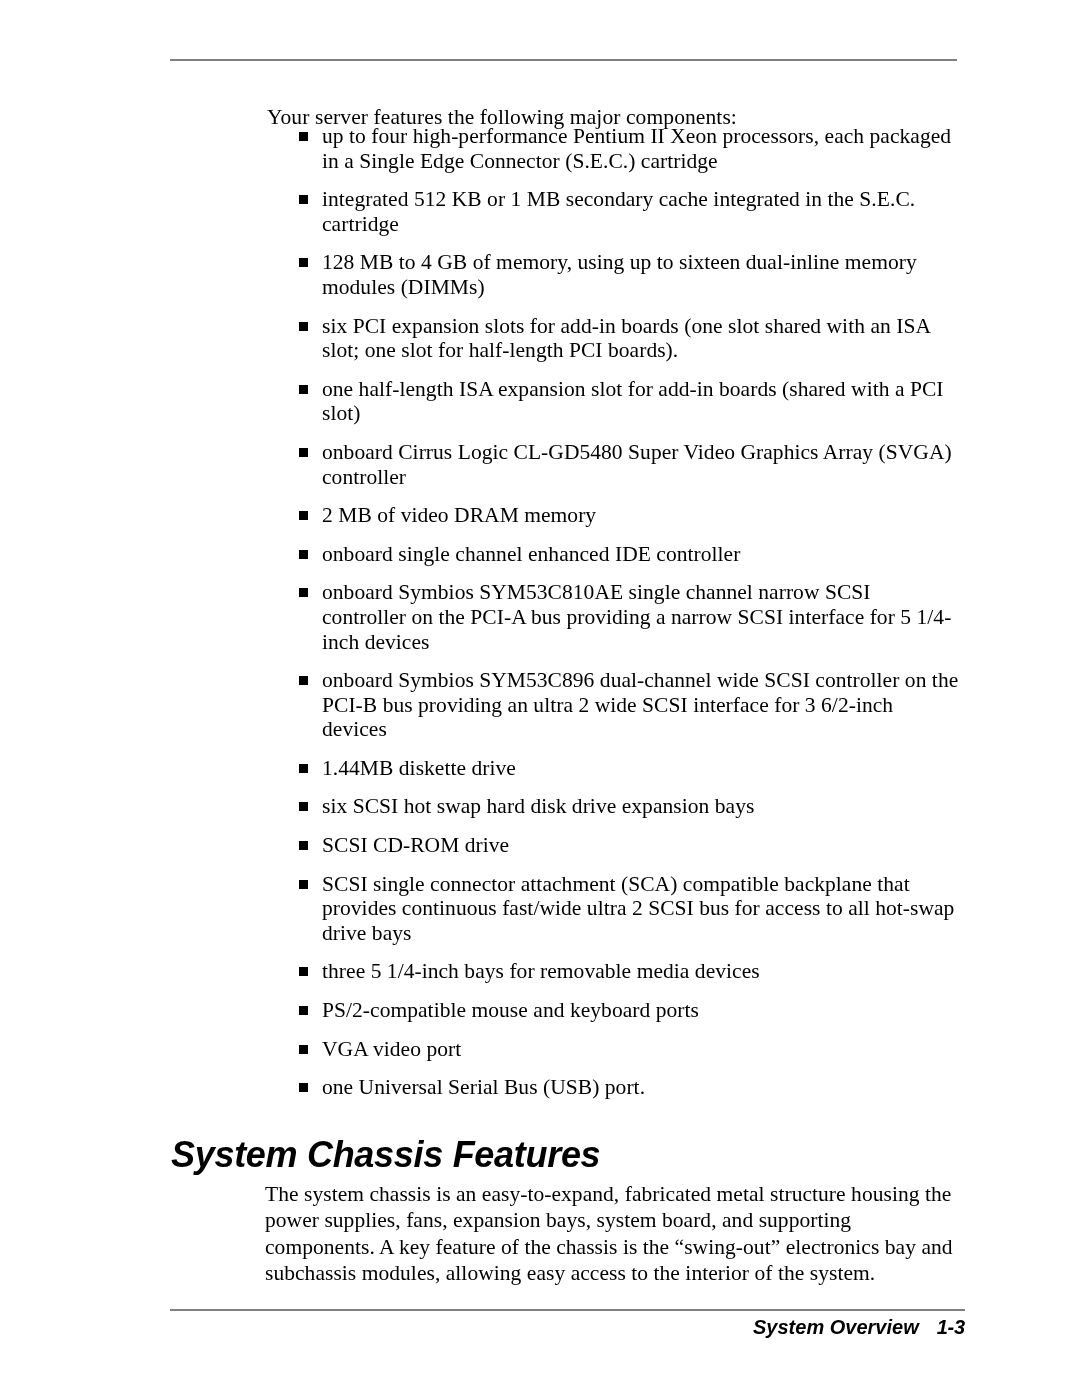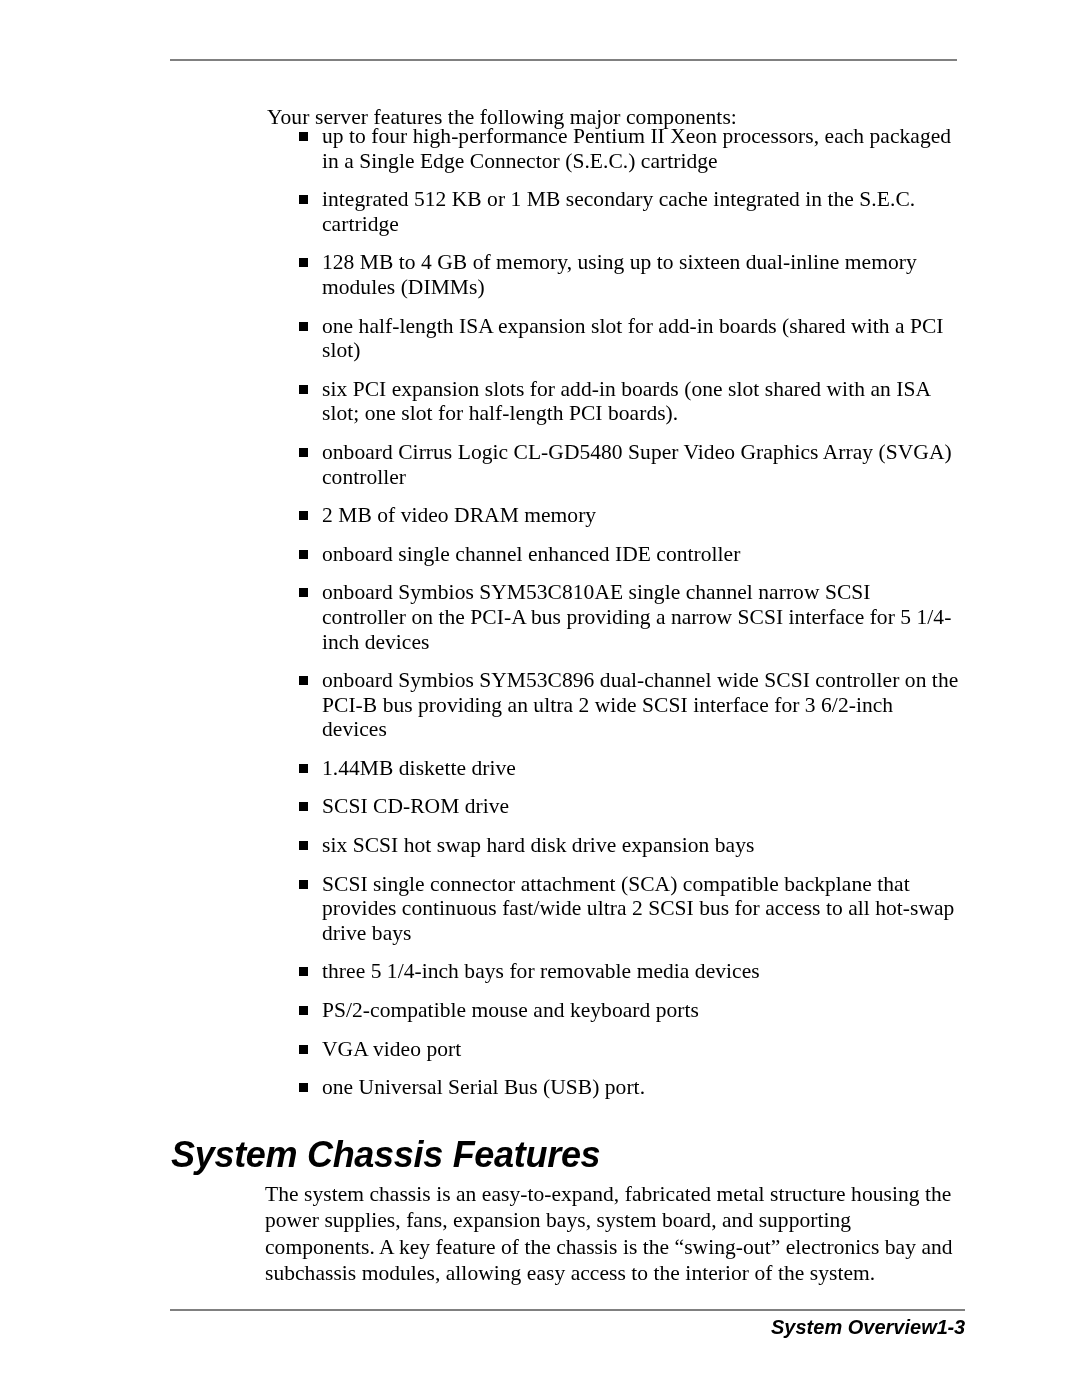--- a/index.html
+++ b/index.html
@@ -111,49 +111,50 @@
     top: 1316px;
     width: 795px;
     text-align: right;
     font-family: "Liberation Sans", "DejaVu Sans", sans-serif;
     font-weight: bold;
     font-style: italic;
     font-size: 20px;
     white-space: nowrap;
   }
   .footer-section {
+    margin-right: 18px;
   }
   .footer-page {
     letter-spacing: -0.2px;
     margin-top: 8px;
   }
 </style>
 </head>
 <body>
 
 <div class="page">
 
   <div class="rule-top"></div>
 
   <p class="intro">Your server features the following major components:</p>
 
   <ul class="feature-list">
       <li class="feature-item"><span class="bullet-square"></span><span>up to four high-performance Pentium II Xeon processors, each packaged in a Single Edge Connector (S.E.C.) cartridge</span></li>
       <li class="feature-item"><span class="bullet-square"></span><span>integrated 512 KB or 1 MB secondary cache integrated in the S.E.C. cartridge</span></li>
       <li class="feature-item"><span class="bullet-square"></span><span>128 MB to 4 GB of memory, using up to sixteen dual-inline memory modules (DIMMs)</span></li>
+      <li class="feature-item"><span class="bullet-square"></span><span>six PCI expansion slots for add-in boards (one slot shared with an ISA slot; one slot for half-length PCI boards).</span></li>
       <li class="feature-item"><span class="bullet-square"></span><span>one half-length ISA expansion slot for add-in boards (shared with a PCI slot)</span></li>
-      <li class="feature-item"><span class="bullet-square"></span><span>six PCI expansion slots for add-in boards (one slot shared with an ISA slot; one slot for half-length PCI boards).</span></li>
       <li class="feature-item"><span class="bullet-square"></span><span>onboard Cirrus Logic CL-GD5480 Super Video Graphics Array (SVGA) controller</span></li>
       <li class="feature-item"><span class="bullet-square"></span><span>2 MB of video DRAM memory</span></li>
       <li class="feature-item"><span class="bullet-square"></span><span>onboard single channel enhanced IDE controller</span></li>
       <li class="feature-item"><span class="bullet-square"></span><span>onboard Symbios SYM53C810AE single channel narrow SCSI controller on the PCI-A bus providing a narrow SCSI interface for 5 1/4-inch devices</span></li>
       <li class="feature-item"><span class="bullet-square"></span><span>onboard Symbios SYM53C896 dual-channel wide SCSI controller on the PCI-B bus providing an ultra 2 wide SCSI interface for 3 6/2-inch devices</span></li>
       <li class="feature-item"><span class="bullet-square"></span><span>1.44MB diskette drive</span></li>
+      <li class="feature-item"><span class="bullet-square"></span><span>six SCSI hot swap hard disk drive expansion bays</span></li>
       <li class="feature-item"><span class="bullet-square"></span><span>SCSI CD-ROM drive</span></li>
-      <li class="feature-item"><span class="bullet-square"></span><span>six SCSI hot swap hard disk drive expansion bays</span></li>
       <li class="feature-item"><span class="bullet-square"></span><span>SCSI single connector attachment (SCA) compatible backplane that provides continuous fast/wide ultra 2 SCSI bus for access to all hot-swap drive bays</span></li>
       <li class="feature-item"><span class="bullet-square"></span><span>three 5 1/4-inch bays for removable media devices</span></li>
       <li class="feature-item"><span class="bullet-square"></span><span>PS/2-compatible mouse and keyboard ports</span></li>
       <li class="feature-item"><span class="bullet-square"></span><span>VGA video port</span></li>
       <li class="feature-item"><span class="bullet-square"></span><span>one Universal Serial Bus (USB) port.</span></li>
     </ul>
 
   <h2 class="section-heading">System Chassis Features</h2>
 
   <p class="closing-paragraph">The system chassis is an easy-to-expand, fabricated metal structure housing the power supplies, fans, expansion bays, system board, and supporting components. A key feature of the chassis is the “swing-out” electronics bay and subchassis modules, allowing easy access to the interior of the system.</p>

